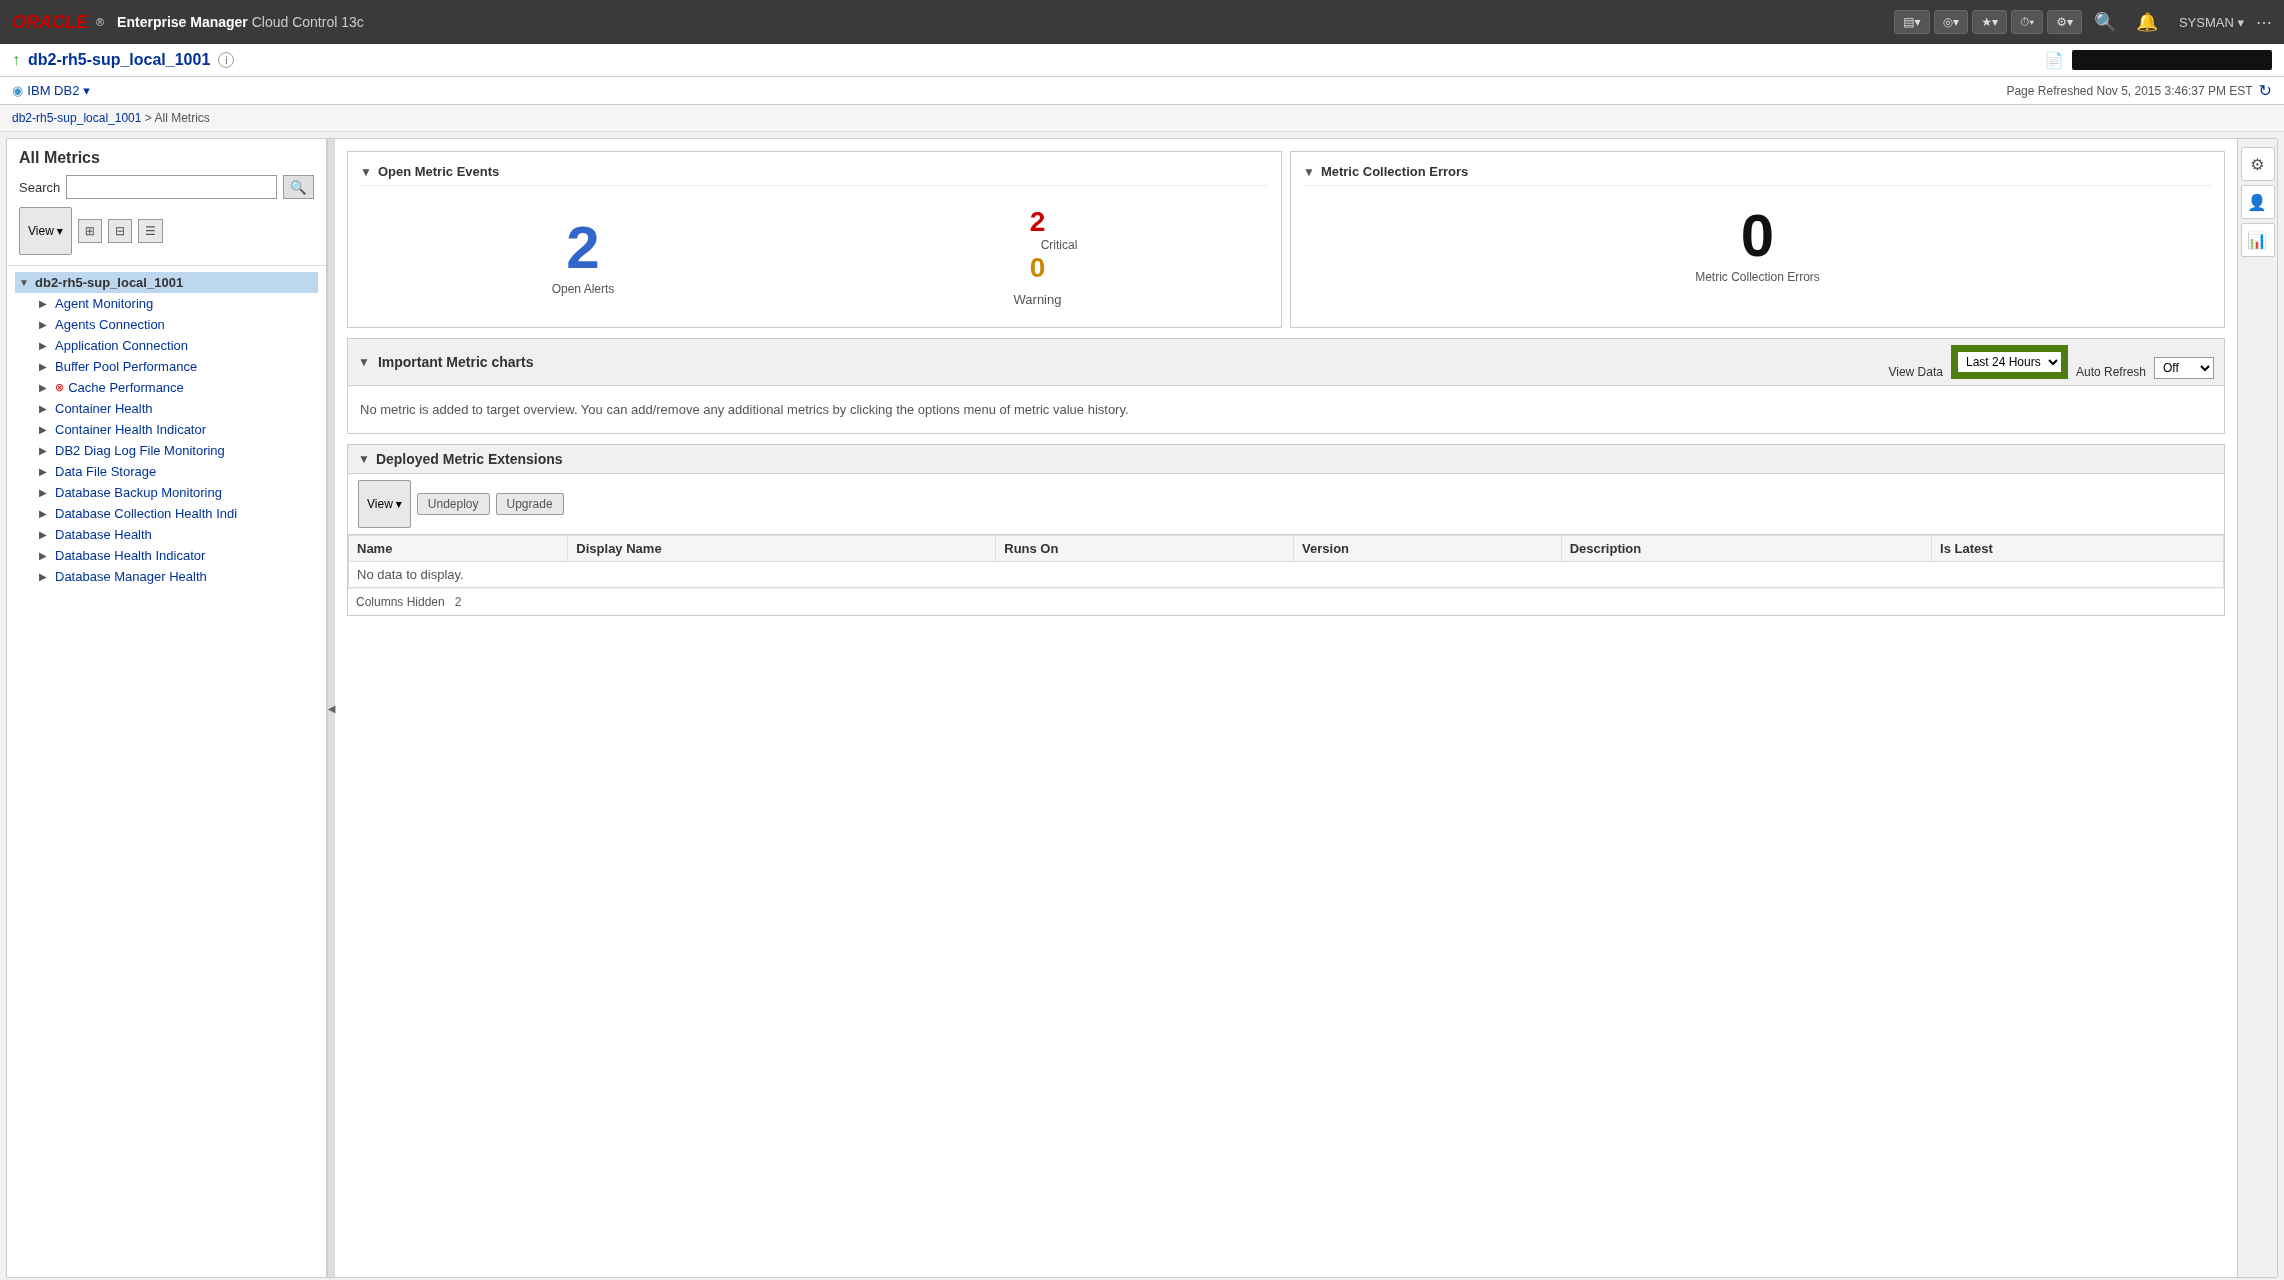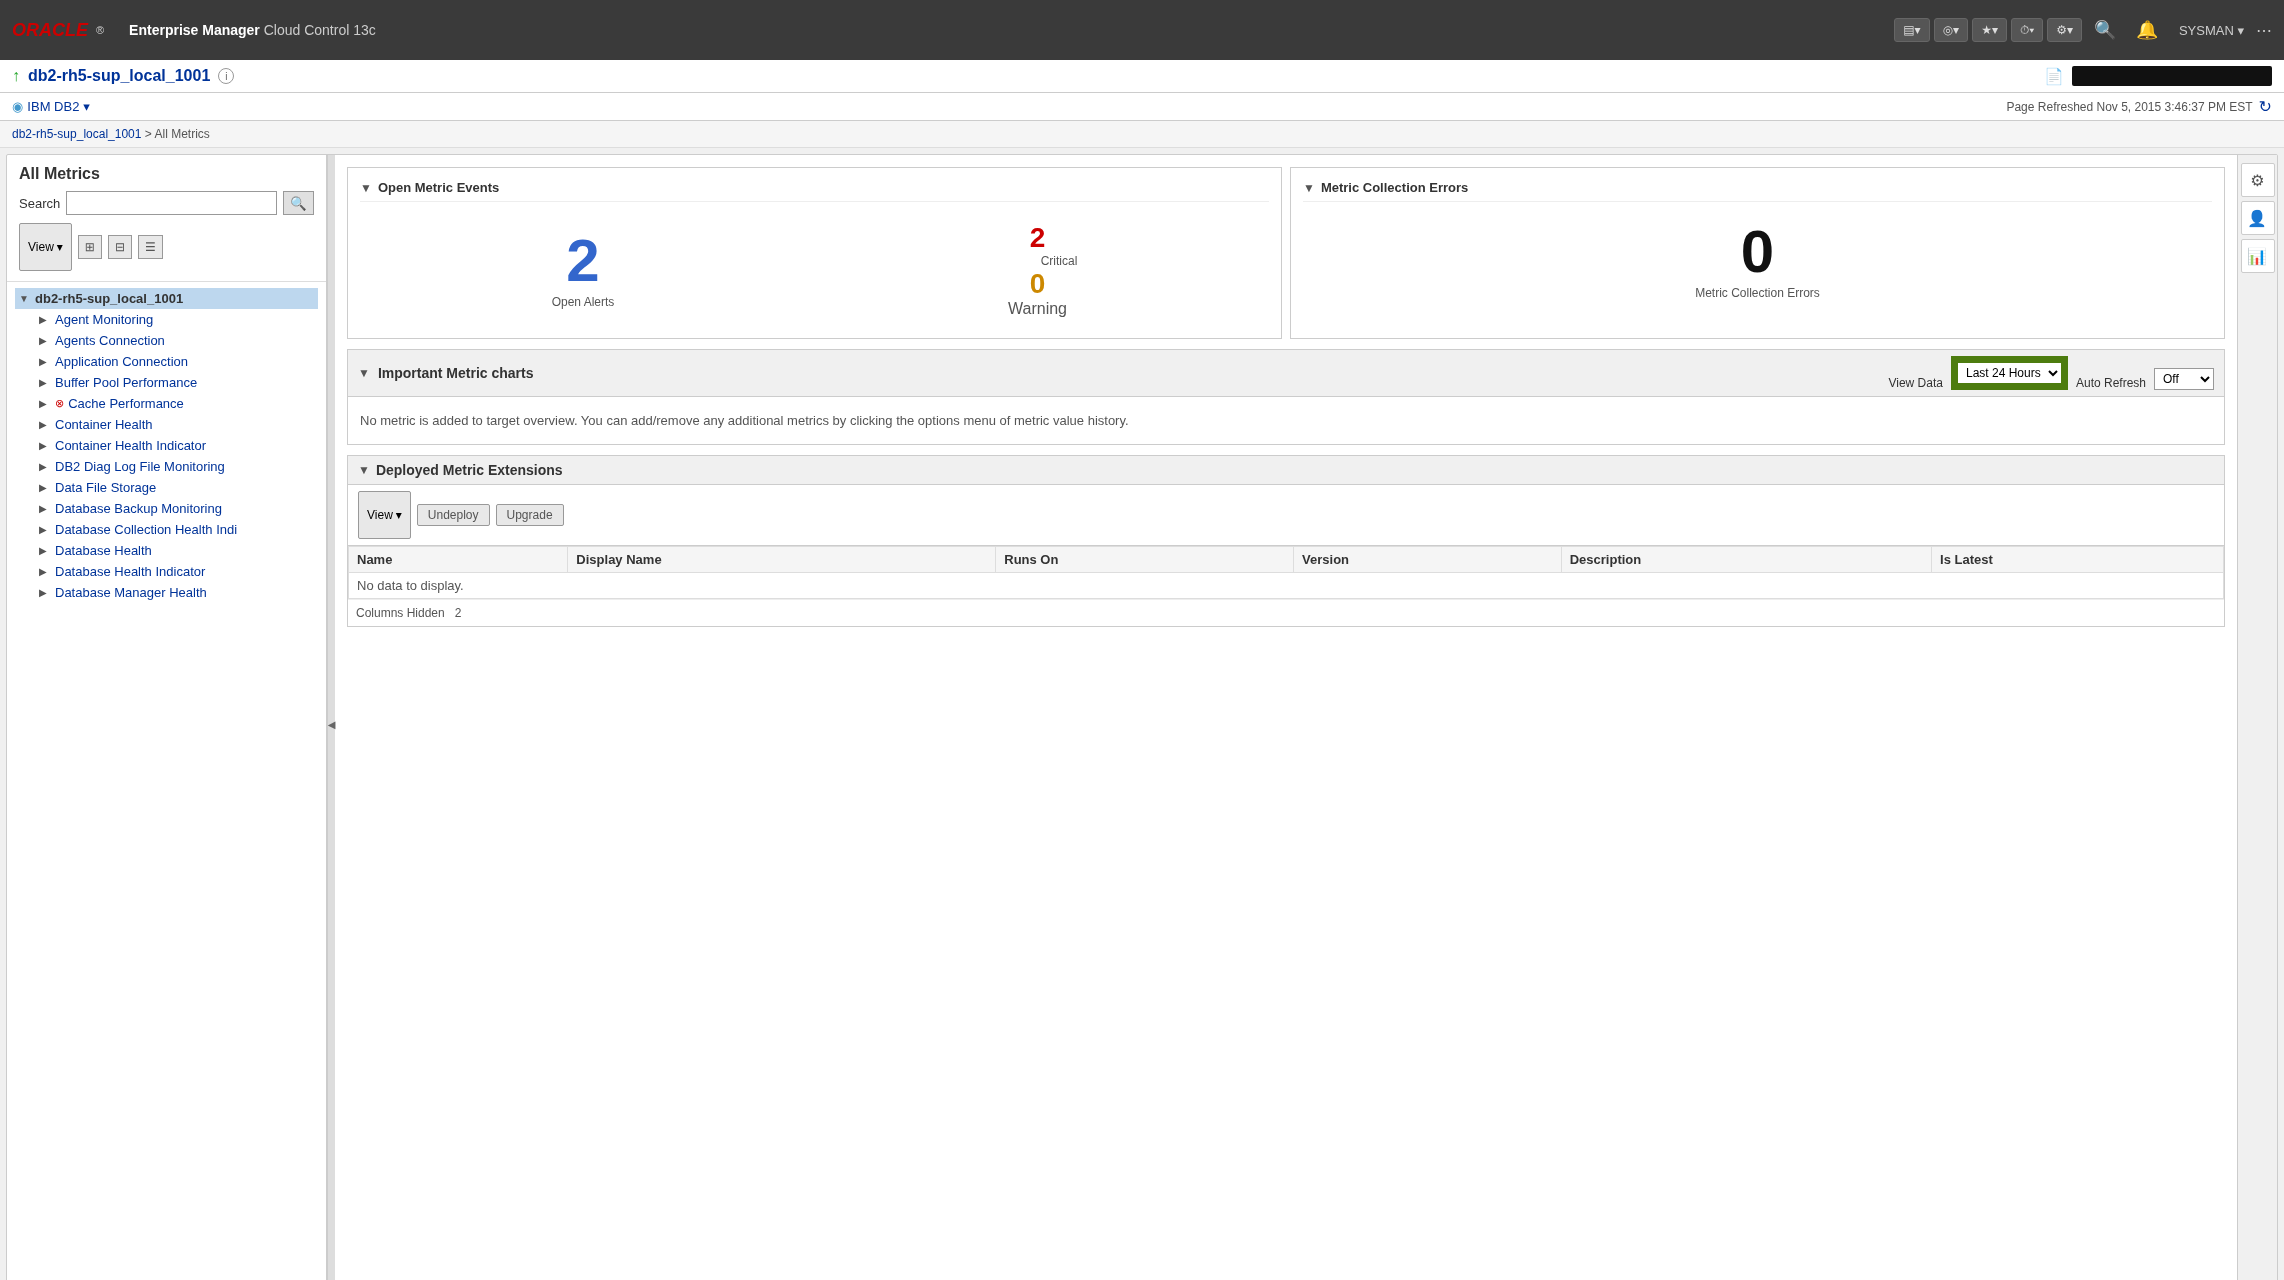--- a/index.html
+++ b/index.html
@@ -4,22 +4,22 @@
   <style>
     * { box-sizing: border-box; margin: 0; padding: 0; }
     body { font-family: Arial, Helvetica, sans-serif; font-size: 13px; background: #f0f0f0; color: #333; }
 
     
     .top-nav {
       background: #3a3a3a;
       display: flex;
       align-items: center;
       padding: 0 12px;
-      height: 60px;
-      gap: 17px;
+      height: 44px;
+      gap: 5px;
     }
     .oracle-logo {
       display: flex;
       align-items: center;
       gap: 6px;
       margin-right: 8px;
     }
     .oracle-text { color: #cc0000; font-weight: bold; font-size: 18px; font-style: italic; }
     .em-title { color: #ccc; font-size: 14px; }
     .em-title strong { color: white; }
@@ -273,21 +273,21 @@
     .big-number { font-size: 60px; font-weight: bold; line-height: 1; }
     .big-number.blue { color: #3366cc; }
     .big-number.black { color: #111; }
     .alerts-label { font-size: 12px; color: #555; text-align: center; margin-top: 4px; }
     .critical-warning {
       text-align: center;
     }
     .crit-num { font-size: 28px; font-weight: bold; color: #cc0000; }
     .crit-label { font-size: 12px; color: #555; margin-left: 43px; }
     .warn-num { font-size: 28px; font-weight: bold; color: #cc8800; }
-    .warn-label { font-size: 16px; color: #555; }
+    .warn-label { font-size: 13px; color: #555; margin-top: 8px; }
     .metric-center { text-align: center; }
 
     
     .section-with-controls {
       border: 1px solid #ccc;
       margin-bottom: 10px;
       background: white;
     }
     .section-bar {
       background: #f0f0f0;

